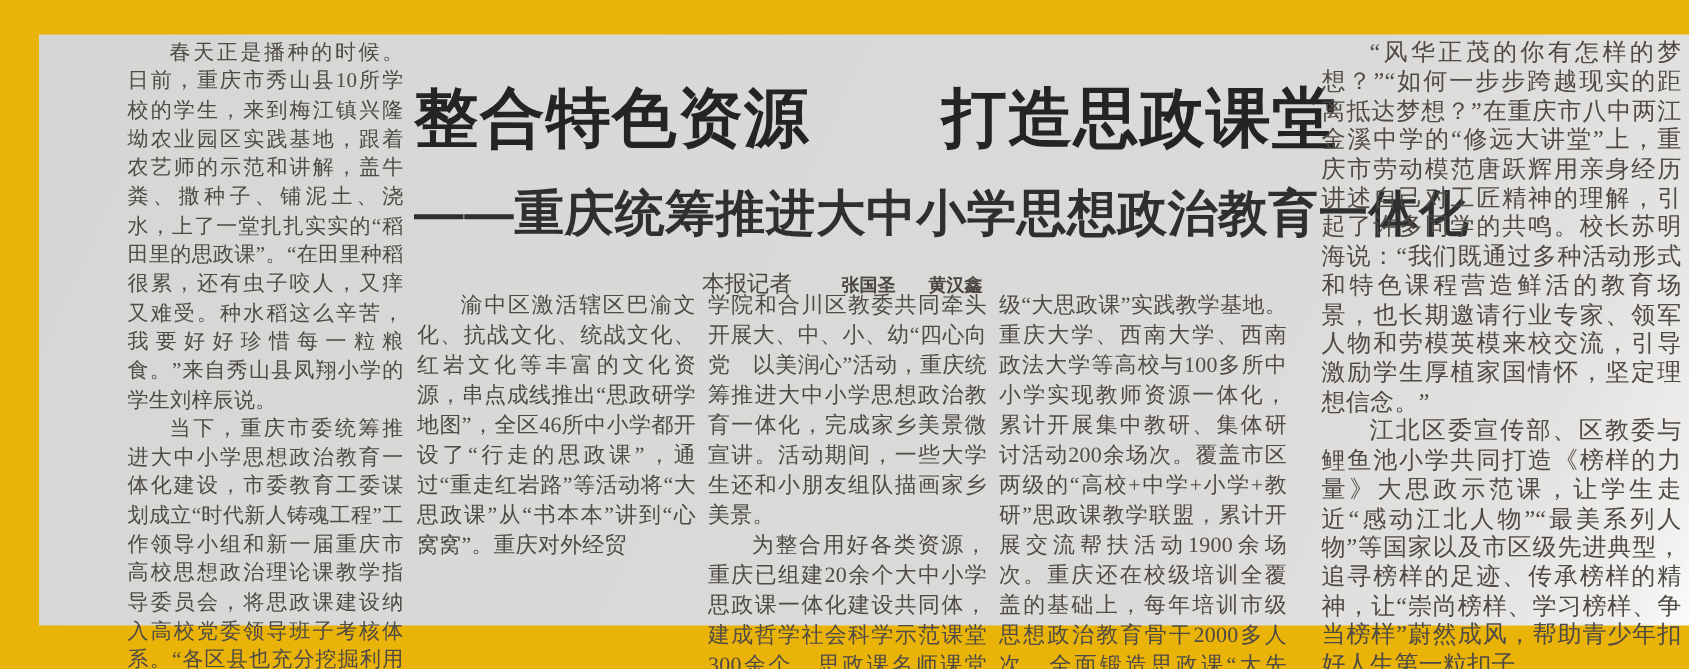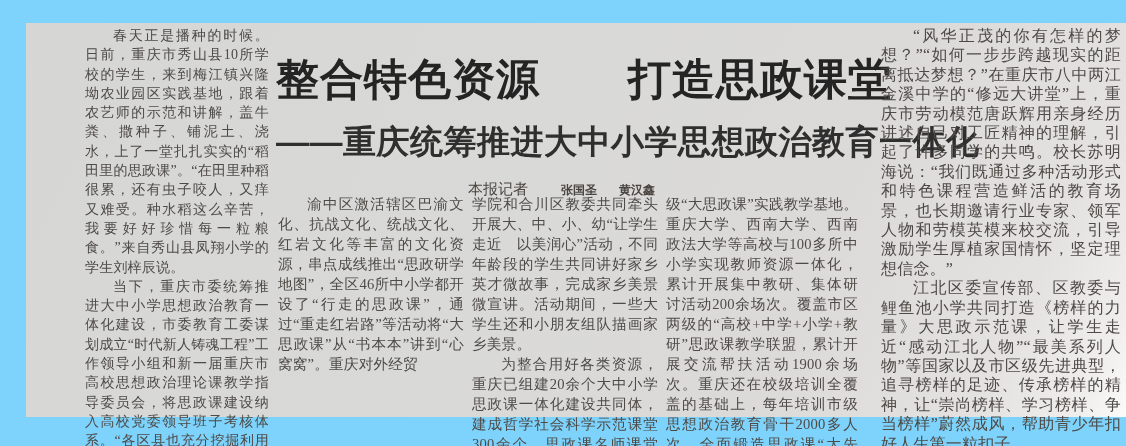--- a/index.html
+++ b/index.html
@@ -6,21 +6,21 @@
     margin: 0;
     padding: 0;
     background: #ffffff;
     font-family: "Liberation Serif", "DejaVu Serif", serif;
   }
   .page {
     position: relative;
     width: 1126px;
     height: 446px;
     overflow: hidden;
-    background: #7dd3fc;
+    background: #eab308;
   }
   
   .scan {
     position: absolute;
     left: 26px;
     top: 23px;
     width: 1100px;
     height: 394px;
     background: linear-gradient(115deg,
       #d6d6d4 0%, #d9d9d7 45%, #dbdad8 70%,
@@ -101,21 +101,21 @@
     <div class="byline">
       <span class="label">本报记者</span><span class="rep">张国圣</span><span class="rep">黄汉鑫</span>
     </div>
   </div>
 
   <div class="col col-m col-m1">
     <p class="ind">渝中区激活辖区巴渝文化、抗战文化、统战文化、红岩文化等丰富的文化资源，串点成线推出“思政研学地图”，全区46所中小学都开设了“行走的思政课”，通过“重走红岩路”等活动将“大思政课”从“书本本”讲到“心窝窝”。重庆对外经贸</p>
   </div>
 
   <div class="col col-m col-m2">
-    <p>学院和合川区教委共同牵头开展大、中、小、幼“让学生走近　以美润心”活动，不同年龄段的学生共同讲好家乡英才微故事，完成家乡美景微宣讲。活动期间，一些大学生还和小朋友组队描画家乡美景。</p>
+    <p>学院和合川区教委共同牵头开展大、中、小、幼“四心向党　以美润心”活动，重庆统筹推进大中小学思想政治教育一体化，完成家乡美景微宣讲。活动期间，一些大学生还和小朋友组队描画家乡美景。</p>
     <p class="ind">为整合用好各类资源，重庆已组建20余个大中小学思政课一体化建设共同体，建成哲学社会科学示范课堂300余个、思政课名师课堂200余个，启动建设首批50个市</p>
   </div>
 
   <div class="col col-m col-m3">
     <p>级“大思政课”实践教学基地。重庆大学、西南大学、西南政法大学等高校与100多所中小学实现教师资源一体化，累计开展集中教研、集体研讨活动200余场次。覆盖市区两级的“高校+中学+小学+教研”思政课教学联盟，累计开展交流帮扶活动1900余场次。重庆还在校级培训全覆盖的基础上，每年培训市级思想政治教育骨干2000多人次，全面锻造思政课“大先生”队伍。</p>
   </div>
 
   <div class="col col-right">
     <p class="ind">“风华正茂的你有怎样的梦想？”“如何一步步跨越现实的距离抵达梦想？”在重庆市八中两江金溪中学的“修远大讲堂”上，重庆市劳动模范唐跃辉用亲身经历讲述自己对工匠精神的理解，引起了许多同学的共鸣。校长苏明海说：“我们既通过多种活动形式和特色课程营造鲜活的教育场景，也长期邀请行业专家、领军人物和劳模英模来校交流，引导激励学生厚植家国情怀，坚定理想信念。”</p>
     <p class="ind">江北区委宣传部、区教委与鲤鱼池小学共同打造《榜样的力量》大思政示范课，让学生走近“感动江北人物”“最美系列人物”等国家以及市区级先进典型，追寻榜样的足迹、传承榜样的精神，让“崇尚榜样、学习榜样、争当榜样”蔚然成风，帮助青少年扣好人生第一粒扣子。</p>

